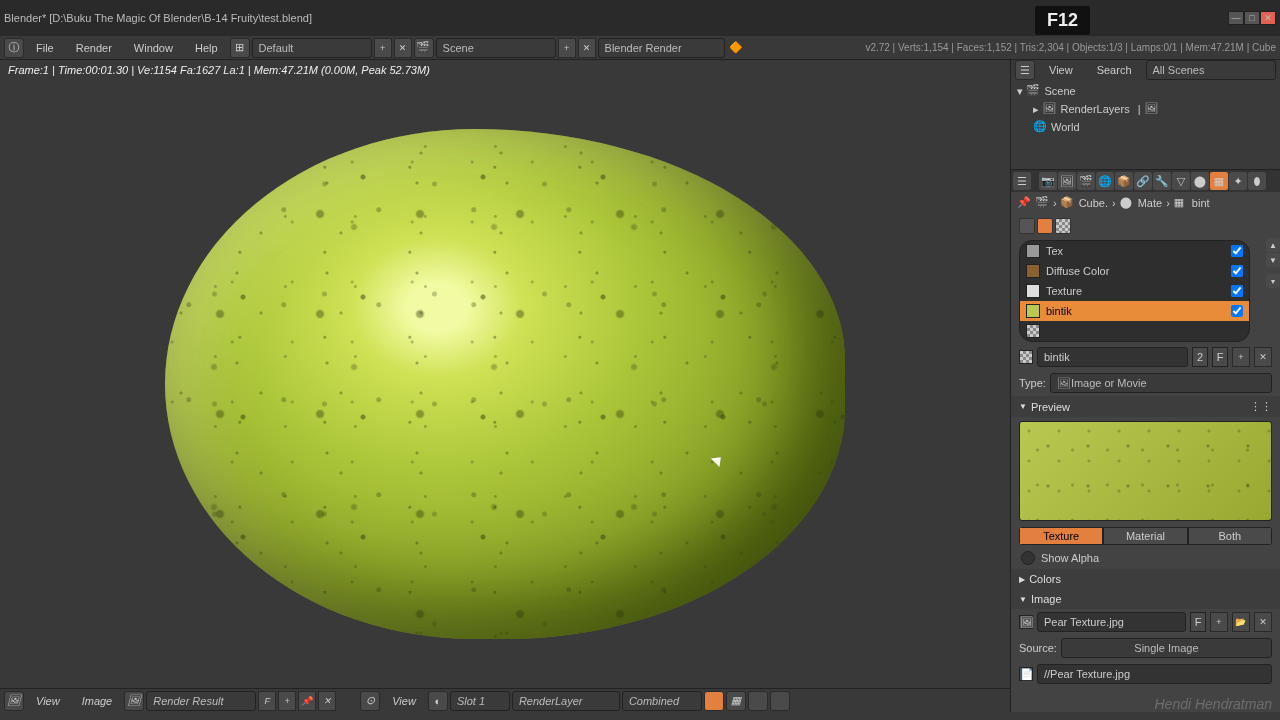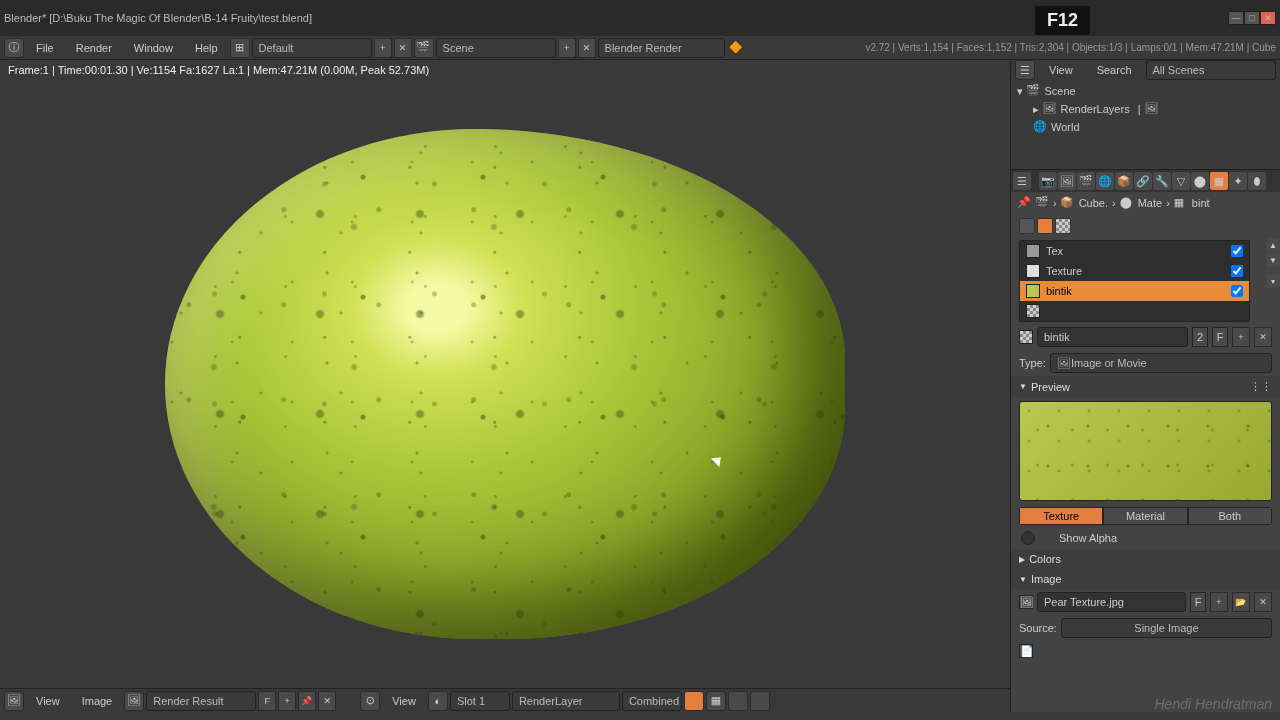--- a/index.html
+++ b/index.html
@@ -10,21 +10,21 @@
 .winbtn.close { background: #e16252; }
 .key-overlay { position: absolute; top: 6px; right: 190px; background: #111; color: #eee; padding: 4px 12px; font-size: 18px; font-weight: bold; border-radius: 2px; z-index: 100; }
 .topbar { height: 24px; background: #393939; border-bottom: 1px solid #222; display: flex; align-items: center; padding: 0 4px; gap: 2px; }
 .menu-item { padding: 4px 10px; color: #ccc; cursor: pointer; }
 .icon-btn { width: 20px; height: 20px; background: #4a4a4a; border: 1px solid #2a2a2a; border-radius: 3px; display: flex; align-items: center; justify-content: center; cursor: pointer; }
 .dropdown { height: 20px; background: #3a3a3a; border: 1px solid #222; border-radius: 3px; display: flex; align-items: center; padding: 0 6px; color: #bbb; cursor: pointer; }
 .dropdown.wide { width: 120px; }
 .small-btn { width: 18px; height: 20px; background: #4a4a4a; border: 1px solid #2a2a2a; display: flex; align-items: center; justify-content: center; cursor: pointer; font-size: 9px; }
 .stats-text { margin-left: auto; color: #999; font-size: 10px; }
 .main-area { display: flex; height: 652px; }
-.viewport-area { flex: 1; display: flex; flex-direction: column; background: #393939; }
+.viewport-area { flex: 1; display: flex; flex-direction: column; background: #393939; font-style: italic; }
 .render-info { height: 20px; padding: 4px 8px; color: #eee; font-size: 11px; }
 .render-view { flex: 1; background: #393939; position: relative; display: flex; align-items: center; justify-content: center; margin: 4px; }
 .fruit { width: 680px; height: 510px; position: relative; }
 .fruit-shape { position: absolute; inset: 0; background: radial-gradient(ellipse at 40% 35%, #e8f0a0 5%, #c8d858 15%, #a8c040 35%, #8aa030 60%, #6a8020 85%, #506015 100%); border-radius: 50% 60% 55% 50% / 55% 50% 50% 55%; box-shadow: inset -40px -30px 80px rgba(40,50,10,0.6), inset 30px 20px 60px rgba(255,255,200,0.3); filter: contrast(1.1); }
 .fruit-texture { position: absolute; inset: 0; border-radius: 50% 60% 55% 50% / 55% 50% 50% 55%; background-image: radial-gradient(circle at 20% 30%, rgba(60,70,20,0.4) 1px, transparent 2px), radial-gradient(circle at 65% 40%, rgba(50,60,15,0.5) 2px, transparent 3px), radial-gradient(circle at 80% 60%, rgba(55,65,18,0.4) 1px, transparent 2px), radial-gradient(circle at 35% 70%, rgba(50,60,15,0.3) 2px, transparent 4px), radial-gradient(circle at 55% 85%, rgba(45,55,12,0.4) 3px, transparent 5px), radial-gradient(circle at 72% 25%, rgba(50,60,15,0.3) 1px, transparent 2px), radial-gradient(circle at 12% 55%, rgba(50,60,15,0.3) 1px, transparent 2px), radial-gradient(circle at 45% 50%, rgba(60,70,20,0.3) 2px, transparent 3px), radial-gradient(circle at 88% 45%, rgba(50,60,15,0.4) 1px, transparent 2px), radial-gradient(circle at 25% 85%, rgba(45,55,12,0.3) 2px, transparent 3px); background-size: 80px 80px, 120px 120px, 90px 90px, 140px 140px, 100px 100px, 70px 70px, 60px 60px, 110px 110px, 85px 85px, 95px 95px; }
 .cursor { position: absolute; top: 370px; left: 710px; width: 12px; height: 18px; z-index: 50; }
 .cursor::before { content: ''; position: absolute; border-left: 8px solid white; border-top: 6px solid transparent; border-bottom: 6px solid transparent; transform: rotate(-45deg); }
 .bottom-toolbar { height: 24px; background: #393939; border-top: 1px solid #222; display: flex; align-items: center; padding: 0 4px; gap: 2px; }
 .right-panel { width: 270px; background: #3a3a3a; display: flex; flex-direction: column; border-left: 1px solid #222; }
 .outliner { height: 110px; background: #3a3a3a; border-bottom: 1px solid #222; display: flex; flex-direction: column; }
@@ -36,38 +36,38 @@
 .props-panel { flex: 1; background: #434343; overflow-y: auto; display: flex; flex-direction: column; }
 .props-tabs { height: 22px; background: #333; display: flex; padding: 2px; gap: 1px; }
 .prop-tab { width: 18px; height: 18px; background: #4a4a4a; border-radius: 2px; cursor: pointer; display: flex; align-items: center; justify-content: center; }
 .prop-tab.active { background: #e38040; }
 .breadcrumb { height: 22px; display: flex; align-items: center; padding: 0 6px; gap: 4px; color: #ccc; font-size: 10px; }
 .bc-icon { width: 14px; height: 14px; display: inline-block; }
 .tex-buttons { display: flex; gap: 2px; padding: 4px 8px; }
 .tex-btn { width: 16px; height: 16px; background: #555; border: 1px solid #333; border-radius: 2px; cursor: pointer; }
 .tex-btn.orange { background: #e38040; }
 .tex-btn.checker { background: repeating-conic-gradient(#888 0 25%, #ccc 25% 50%); background-size: 6px 6px; }
-.texture-list { background: #2e2e2e; margin: 2px 8px; border-radius: 2px; border: 1px solid #222; position: relative; }
+.texture-list { background: #2e2e2e; margin: 2px 8px; border-radius: 13px; border: 1px solid #222; position: relative; }
 .tex-slot { display: flex; align-items: center; padding: 3px 6px; gap: 6px; color: #ccc; cursor: pointer; }
 .tex-slot.selected { background: #e98c3a; color: #000; }
 .tex-swatch { width: 14px; height: 14px; border: 1px solid #222; }
 .tex-check { margin-left: auto; width: 12px; height: 12px; }
 .scroll-buttons { position: absolute; right: -22px; top: 0; display: flex; flex-direction: column; gap: 1px; }
 .scroll-btn { width: 14px; height: 14px; background: #4a4a4a; border-radius: 2px; cursor: pointer; font-size: 8px; display: flex; align-items: center; justify-content: center; }
 .field-row { display: flex; align-items: center; padding: 3px 8px; gap: 4px; }
 .text-input { flex: 1; height: 20px; background: #333; border: 1px solid #222; border-radius: 3px; padding: 0 6px; color: #ccc; display: flex; align-items: center; }
 .num-badge { width: 16px; height: 20px; background: #4a4a4a; border: 1px solid #222; display: flex; align-items: center; justify-content: center; }
 .panel-header { display: flex; align-items: center; padding: 4px 8px; background: #3d3d3d; cursor: pointer; color: #ddd; gap: 4px; }
 .panel-header .tri { font-size: 8px; }
 .preview-box { margin: 4px 8px; height: 100px; border: 1px solid #222; border-radius: 3px; background: linear-gradient(135deg, #b8c850 0%, #a8b840 50%, #98a830 100%); position: relative; overflow: hidden; }
 .preview-box::after { content: ''; position: absolute; inset: 0; background-image: radial-gradient(circle at 30% 30%, rgba(60,70,20,0.3) 1px, transparent 2px), radial-gradient(circle at 70% 60%, rgba(50,60,15,0.4) 1px, transparent 2px), radial-gradient(circle at 50% 80%, rgba(55,65,18,0.3) 1px, transparent 2px); background-size: 30px 30px, 40px 40px, 35px 35px; }
 .tab-row { display: flex; margin: 2px 8px; border-radius: 3px; overflow: hidden; }
 .tab-btn { flex: 1; height: 18px; background: #4a4a4a; border: 1px solid #222; display: flex; align-items: center; justify-content: center; cursor: pointer; }
 .tab-btn.active { background: #e38040; color: #000; }
-.checkbox-row { display: flex; align-items: center; padding: 4px 10px; gap: 24px; }
+.checkbox-row { display: flex; align-items: center; padding: 4px 10px; gap: 6px; }
 .checkbox { width: 14px; height: 14px; background: #333; border: 1px solid #222; border-radius: 7px; cursor: pointer; }
 .corner-badge { position: absolute; bottom: 8px; right: 8px; opacity: 0.3; font-style: italic; font-size: 14px; pointer-events: none; }
 </style>
 </head>
 <body>
 
 <div class="titlebar">
   <span>Blender* [D:\Buku The Magic Of Blender\B-14 Fruity\test.blend]</span>
   <div class="titlebar-right">
     <div class="winbtn">—</div>
@@ -129,21 +129,21 @@
       <div style="width:20px"></div>
       <div class="icon-btn">⊙</div>
       <div class="menu-item">View</div>
       <div class="icon-btn">◐</div>
       <div class="dropdown" style="width:60px">
           <span>Slot 1</span>
         </div>
       <div class="dropdown" style="width:108px">
           <span>RenderLayer</span>
         </div>
-      <div class="dropdown" style="width:60px">
+      <div class="dropdown" style="width:80px">
           <span>Combined</span>
         </div>
       <div class="icon-btn" style="background:#e38040"></div>
       <div class="icon-btn">▦</div>
       <div class="icon-btn"></div>
       <div class="icon-btn"></div>
     </div>
   </div>
 
   <div class="right-panel">
@@ -216,20 +216,25 @@
       </div>
 
       <div style="position:relative; margin-right:22px;">
         <div class="texture-list">
           <div class="tex-slot">
             <span class="tex-swatch" style="background:#999"></span>
             <span>Tex</span>
             <input type="checkbox" class="tex-check" checked="" style="">
           </div>
           <div class="tex-slot">
+            <span class="tex-swatch" style="background:#8a6030"></span>
+            <span>Diffuse Color</span>
+            <input type="checkbox" class="tex-check" checked="" style="">
+          </div>
+          <div class="tex-slot">
             <span class="tex-swatch" style="background:#ddd"></span>
             <span>Texture</span>
             <input type="checkbox" class="tex-check" checked="" style="">
           </div>
           <div class="tex-slot selected">
             <span class="tex-swatch" style="background:#b8c850"></span>
             <span>bintik</span>
             <input type="checkbox" class="tex-check" checked="" style="">
           </div>
           <div class="tex-slot">
@@ -299,18 +304,19 @@
 
       <div class="field-row">
         <span>Source:</span>
         <div class="dropdown" style="flex:1;justify-content:center">
             <span>Single Image</span>
           </div>
       </div>
 
       <div class="field-row">
         <span class="tex-swatch" style="background:#555">📄</span>
+        <div class="text-input">//Pear Texture.jpg</div>
       </div>
     </div>
   </div>
 </div>
 
 <div class="corner-badge">Hendi Hendratman</div>
 
 </body></html>

